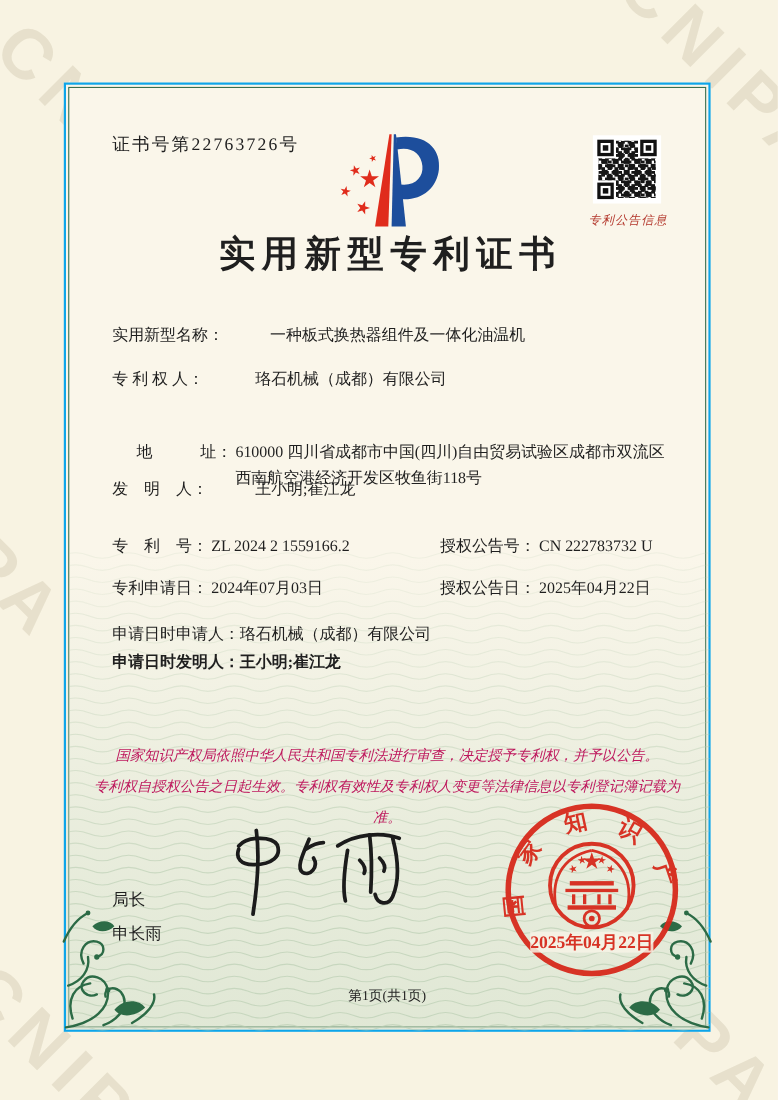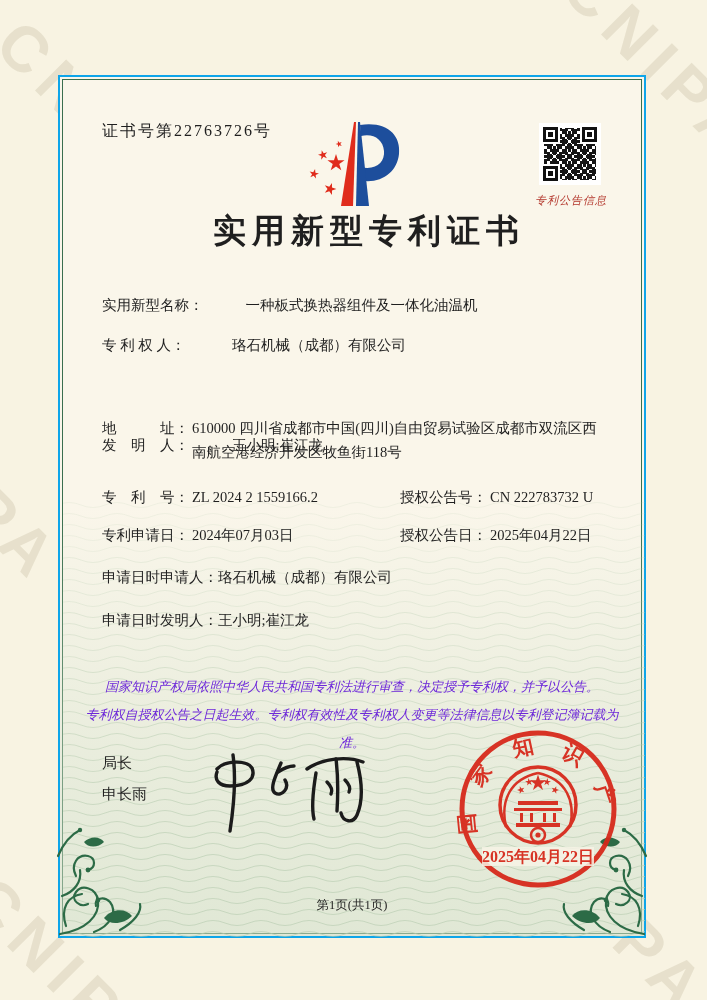--- a/index.html
+++ b/index.html
@@ -67,42 +67,42 @@
     position:absolute; width:15px; height:15px;
     border:3px solid #111; background:#fff; box-shadow:0 0 0 2px #fff;
   }
   .finder i{ position:absolute; inset:2px; background:#111; display:block; }
   .f-tl{ left:4px; top:4px; } .f-tr{ right:4px; top:4px; } .f-bl{ left:4px; bottom:4px; }
   .qr-label{
     margin-top:8px; text-align:center; font-size:11px; letter-spacing:1px;
     color:#b3372c; font-style:italic; width:100px; margin-left:-18px;
   }
   .title{
-    position:absolute; left:17px; width:100%; top:132px; text-align:center;
+    position:absolute; left:3px; width:100%; top:132px; text-align:center;
     font-size:33px; font-weight:bold; letter-spacing:6px; z-index:4;
   }
 
   .row{ position:absolute; left:42px; right:38px; font-size:14.5px; line-height:24px; z-index:4; display:flex; }
   .lbl{ display:inline-block; min-width:90px; white-space:pre; flex:0 0 auto; }
   .val{ flex:1; }
   .row .cell{ position:absolute; top:0; display:flex; }
   .cell.c-left{ left:0; width:296px; }
   .cell.c-right{ left:298px; right:0; }
-  .r-name{ top:216px;gap:42px; } .r-patentee{ top:256px;gap:40px; } .r-address{ top:339px; }
+  .r-name{ top:216px;gap:42px; } .r-patentee{ top:256px;gap:40px; } .r-address{ top:322px;margin-left:22px; }
   .r-inventor{ top:356px;gap:40px; } .r-patentno{ top:408px; height:24px; }
-  .r-filing{ top:446px; height:24px; } .r-applicant{ top:488px; } .r-inventor2{ top:531px; }
+  .r-filing{ top:446px; height:24px; } .r-applicant{ top:488px; } .r-inventor2{ top:513px;font-weight:bold; }
 
   .declaration{
     position:absolute; left:22px; right:22px; top:596px; z-index:4;
     font-size:13px; line-height:28px; text-align:center; font-style:italic;
-    color:#6d28d9;
-  }
-
-  .commissioner{ position:absolute; left:42px; top:670px; z-index:4; font-size:15px; line-height:31px;
-    font-family:Liberation Sans, sans-serif; }
+    color:#be185d;
+  }
+
+  .commissioner{ position:absolute; left:42px; top:727px; z-index:4; font-size:15px; line-height:31px;
+    font-family:Liberation Serif, serif; }
   .signature{ position:absolute; left:135px; top:668px; z-index:4; }
   .seal{ position:absolute; left:396px; top:650px; z-index:5; opacity:0.94; }
   .page-number{
     position:absolute; left:0; width:100%; top:820px; text-align:center;
     font-size:12.5px; z-index:4;
   }
 </style>
 </head>
 <body>
 

